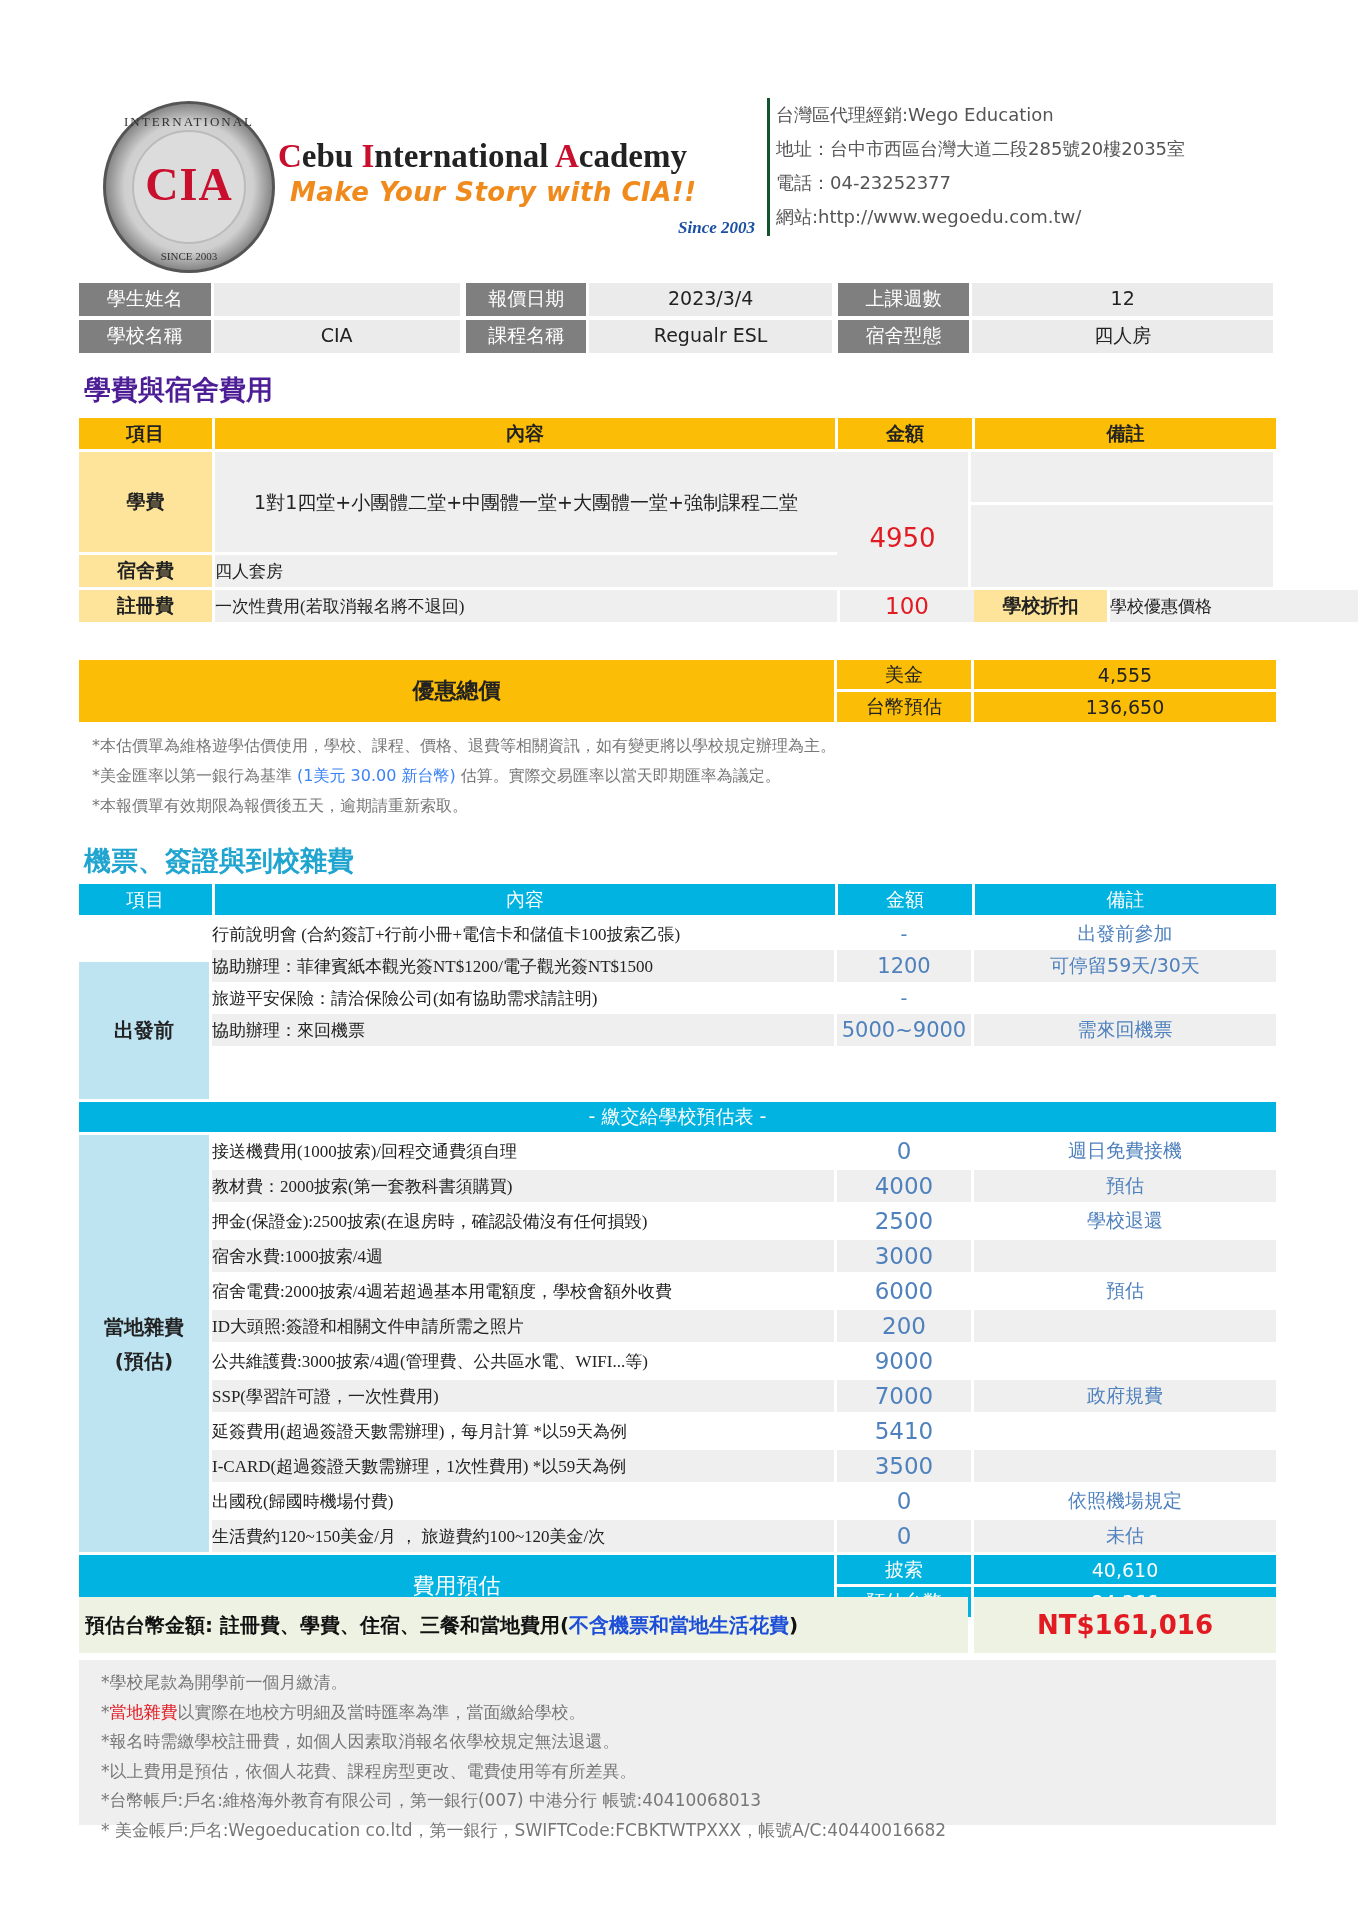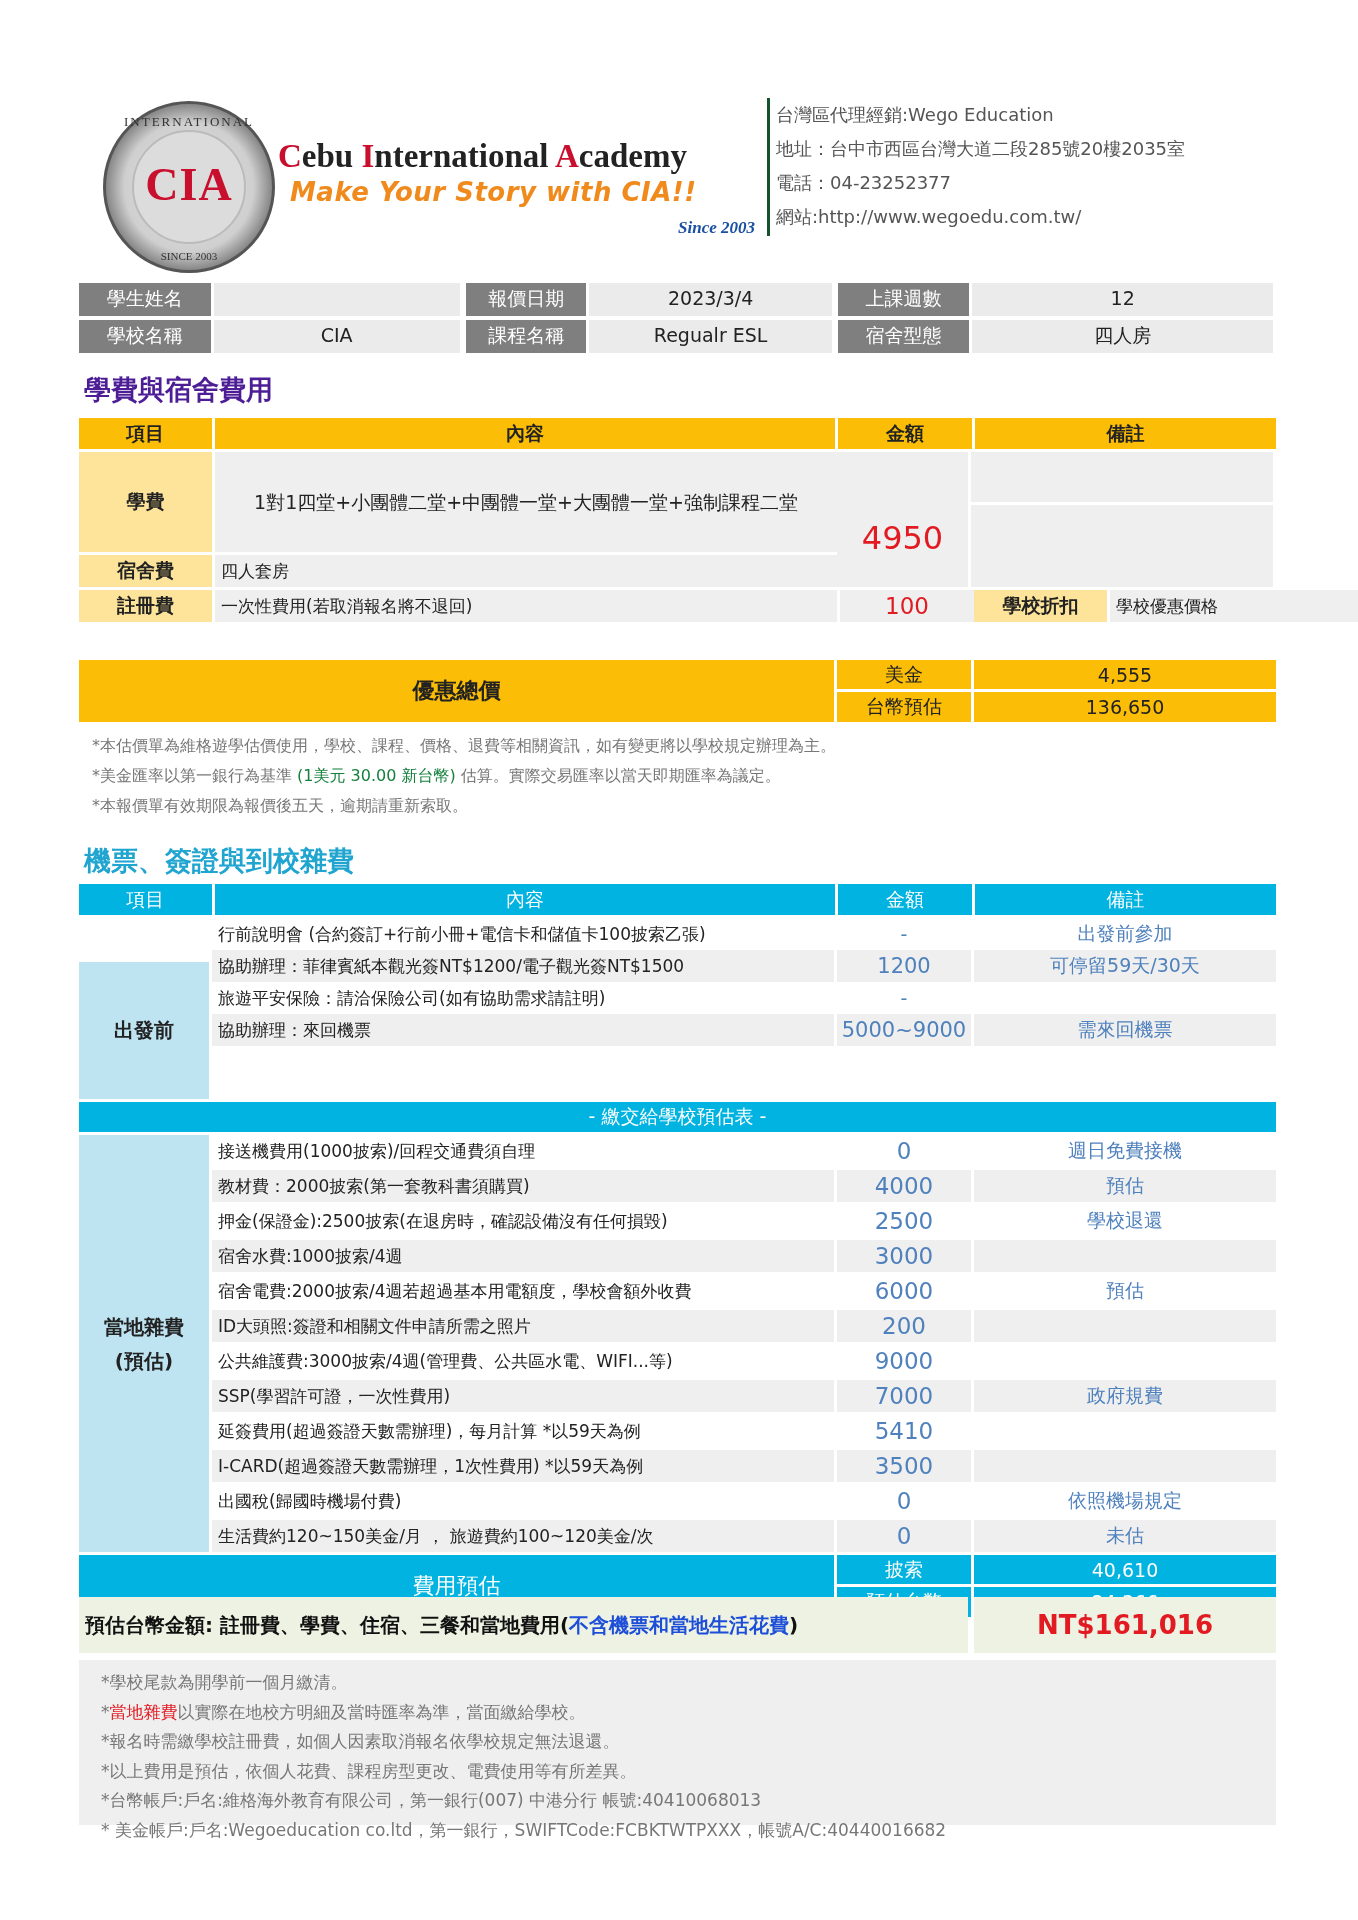--- a/index.html
+++ b/index.html
@@ -42,40 +42,40 @@
 
   
   .tbl { position: absolute; left: 79px; width: 1197px; }
   .row { display: flex; }
   .cell { margin-right: 3px; margin-bottom: 3px; display: flex; align-items: center; justify-content: center; font-size: 18px; }
   .cell:last-child { margin-right: 0; }
   .c1 { width: 133px; }
   .c2 { width: 622px; }
   .c3 { width: 134px; }
   .c4 { width: 302px; }
-  .left { justify-content: flex-start; padding-left: 6px; }
+  .left { justify-content: flex-start; padding-left: 0; font-family: Liberation Serif, serif; }
 
   .y-head { background: #fbbd06; font-weight: bold; color: #222; height: 31px; font-size: 19px; }
   .y-item { background: #fde49a; font-weight: bold; font-size: 19px; }
   .grey { background: #efefef; }
-  .amt-red { color: #e21a22; font-size: 32px; }
+  .amt-red { color: #e21a22; font-size: 26px; }
   .y-total { background: #fbbd06; font-weight: bold; font-size: 22px; }
   .y-sub { background: #fbbd06; font-size: 19px; height: 31px; }
 
   .b-head { background: #00b3e0; color: #fff; height: 31px; font-size: 19px; }
   .b-item { background: #bee4f2; font-weight: bold; font-size: 20px; flex-direction: column; }
   .b-row { height: 32px; }
   .b-text { font-size: 17px; color: #222; }
   .b-amt { color: #4f81bd; font-size: 23px; }
   .b-note { color: #4f81bd; font-size: 19px; }
   .white { background: #ffffff; }
   .b-banner { background: #00b3e0; color: #fff; height: 30px; font-size: 19px; width: 1197px; margin-bottom: 3px; display: flex; align-items: center; justify-content: center; }
 
   .notes { position: absolute; left: 92px; font-size: 16px; color: #777; line-height: 30px; }
-  .notes .red { color: #15803d; text-align: right; }
+  .notes .red { color: #3b82f6; text-align: right; }
 
   .grand { position: absolute; left: 79px; top: 1597px; width: 1197px; height: 56px; display: flex; }
   .grand-label { width: 889px; background: #eef2e3; margin-right: 6px; display: flex; align-items: center; padding-left: 6px; font-size: 20px; font-weight: bold; color: #111; white-space: nowrap; }
   .grand-label .red { color: #1d4ed8; text-align: right; }
   .grand-val { width: 302px; background: #eef2e3; display: flex; align-items: center; justify-content: center; font-size: 26px; font-weight: bold; color: #e21a22; }
 
   .footer-notes { position: absolute; left: 79px; top: 1660px; width: 1197px; height: 165px; background: #efefef; padding: 8px 0 0 22px; font-size: 17px; color: #777; line-height: 29.5px; }
   .footer-notes .red { color: #e21a22; }
 </style>
 </head>

